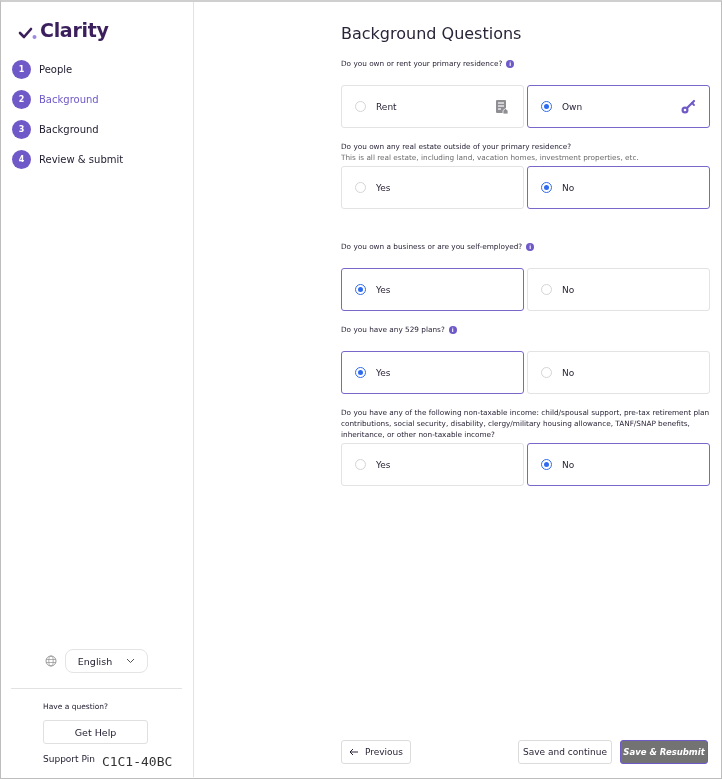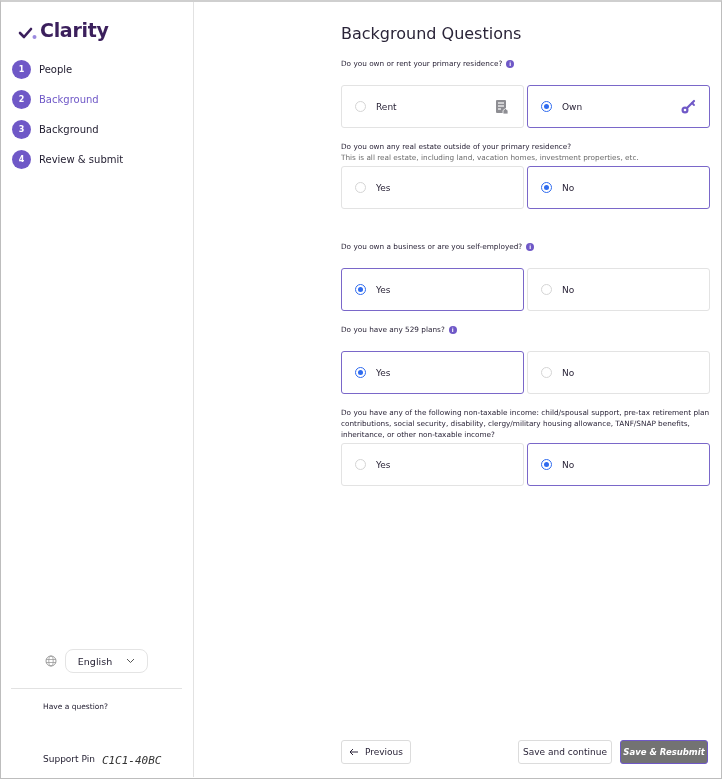--- a/index.html
+++ b/index.html
@@ -15,21 +15,21 @@
   .step-num { width: 19px; height: 19px; border-radius: 50%; background: #6f58c7; color: #fff; font-size: 8px; font-weight: bold; display: flex; align-items: center; justify-content: center; }
   .step-label { font-size: 10px; color: #1f1b2e; }
   .step.active .step-label { color: #6f58c7; }
   .lang-row { position: absolute; left: 44px; top: 647px; display: flex; align-items: center; gap: 8px; }
   .globe { width: 12px; height: 12px; }
   .lang-select { width: 83px; height: 24px; border: 1px solid #e4e4e4; border-radius: 8px; display: flex; align-items: center; justify-content: center; gap: 14px; font-size: 9.5px; color: #1f1b2e; }
   .divider { position: absolute; left: 10px; top: 686px; width: 171px; height: 1px; background: #e2e2e2; }
   .question-label { position: absolute; left: 42px; top: 700px; font-size: 7.5px; color: #1f1b2e; }
   .help-btn { position: absolute; left: 42px; top: 718px; width: 105px; height: 24px; border: 1px solid #e0e0e0; border-radius: 3px; background: #fff; font-size: 9.5px; font-family: "DejaVu Sans", sans-serif; color: #1f1b2e; display: flex; align-items: center; justify-content: center; }
   .pin-row { position: absolute; left: 42px; top: 752px; font-size: 9px; color: #1f1b2e; display: flex; gap: 7px; }
-  .pin-val { font-family: "DejaVu Sans Mono", monospace; font-size: 11px; color: #333; font-style: italic; }
+  .pin-val { font-family: "DejaVu Sans Mono", monospace; font-size: 13px; color: #333; }
   .main { position: absolute; left: 341px; top: 0; width: 368px; }
   .page-title { position: absolute; left: 0; top: 24px; font-size: 16px; color: #2a2438; font-weight: normal; white-space: nowrap; }
   .q { position: absolute; left: 0; width: 369px; }
   .q-label { font-size: 7.3px; color: #2a2438; line-height: 11px; display: flex; align-items: center; gap: 4px; }
   .q-sub { font-size: 7.3px; color: #6b6b6b; line-height: 11px; }
   .info { display: inline-block; width: 8px; height: 8px; border-radius: 50%; background: #6f58c7; color: #fff; font-size: 5.5px; text-align: center; line-height: 8px; font-weight: bold; }
   .opts { display: flex; gap: 3px; margin-top: 16px; }
   .opt { width: 183px; height: 43px; border: 1px solid #e3e3e3; border-radius: 3px; display: flex; align-items: center; padding: 0 13px; position: relative; cursor: pointer; background: #fff; }
   .opt.sel { border-color: #7a67c9; }
   .radio { width: 11px; height: 11px; border-radius: 50%; border: 1px solid #d5d5d5; margin-right: 10px; position: relative; background: #fff; }
@@ -85,20 +85,21 @@
     <div class="lang-select">
       <span>English</span>
       <svg width="9" height="6" viewBox="0 0 9 6">
         <path d="M1 1 L4.5 4.5 L8 1" stroke="#555" stroke-width="1" fill="none"></path>
       </svg>
     </div>
   </div>
 
   <div class="divider"></div>
   <div class="question-label">Have a question?</div>
+  <button class="help-btn">Get Help</button>
   <div class="pin-row">
     <span>Support Pin</span>
     <span class="pin-val">C1C1-40BC</span>
   </div>
 </aside>
 
 <main class="main">
   <h1 class="page-title">Background Questions</h1>
 
   <section class="q" style="top:58px;">

